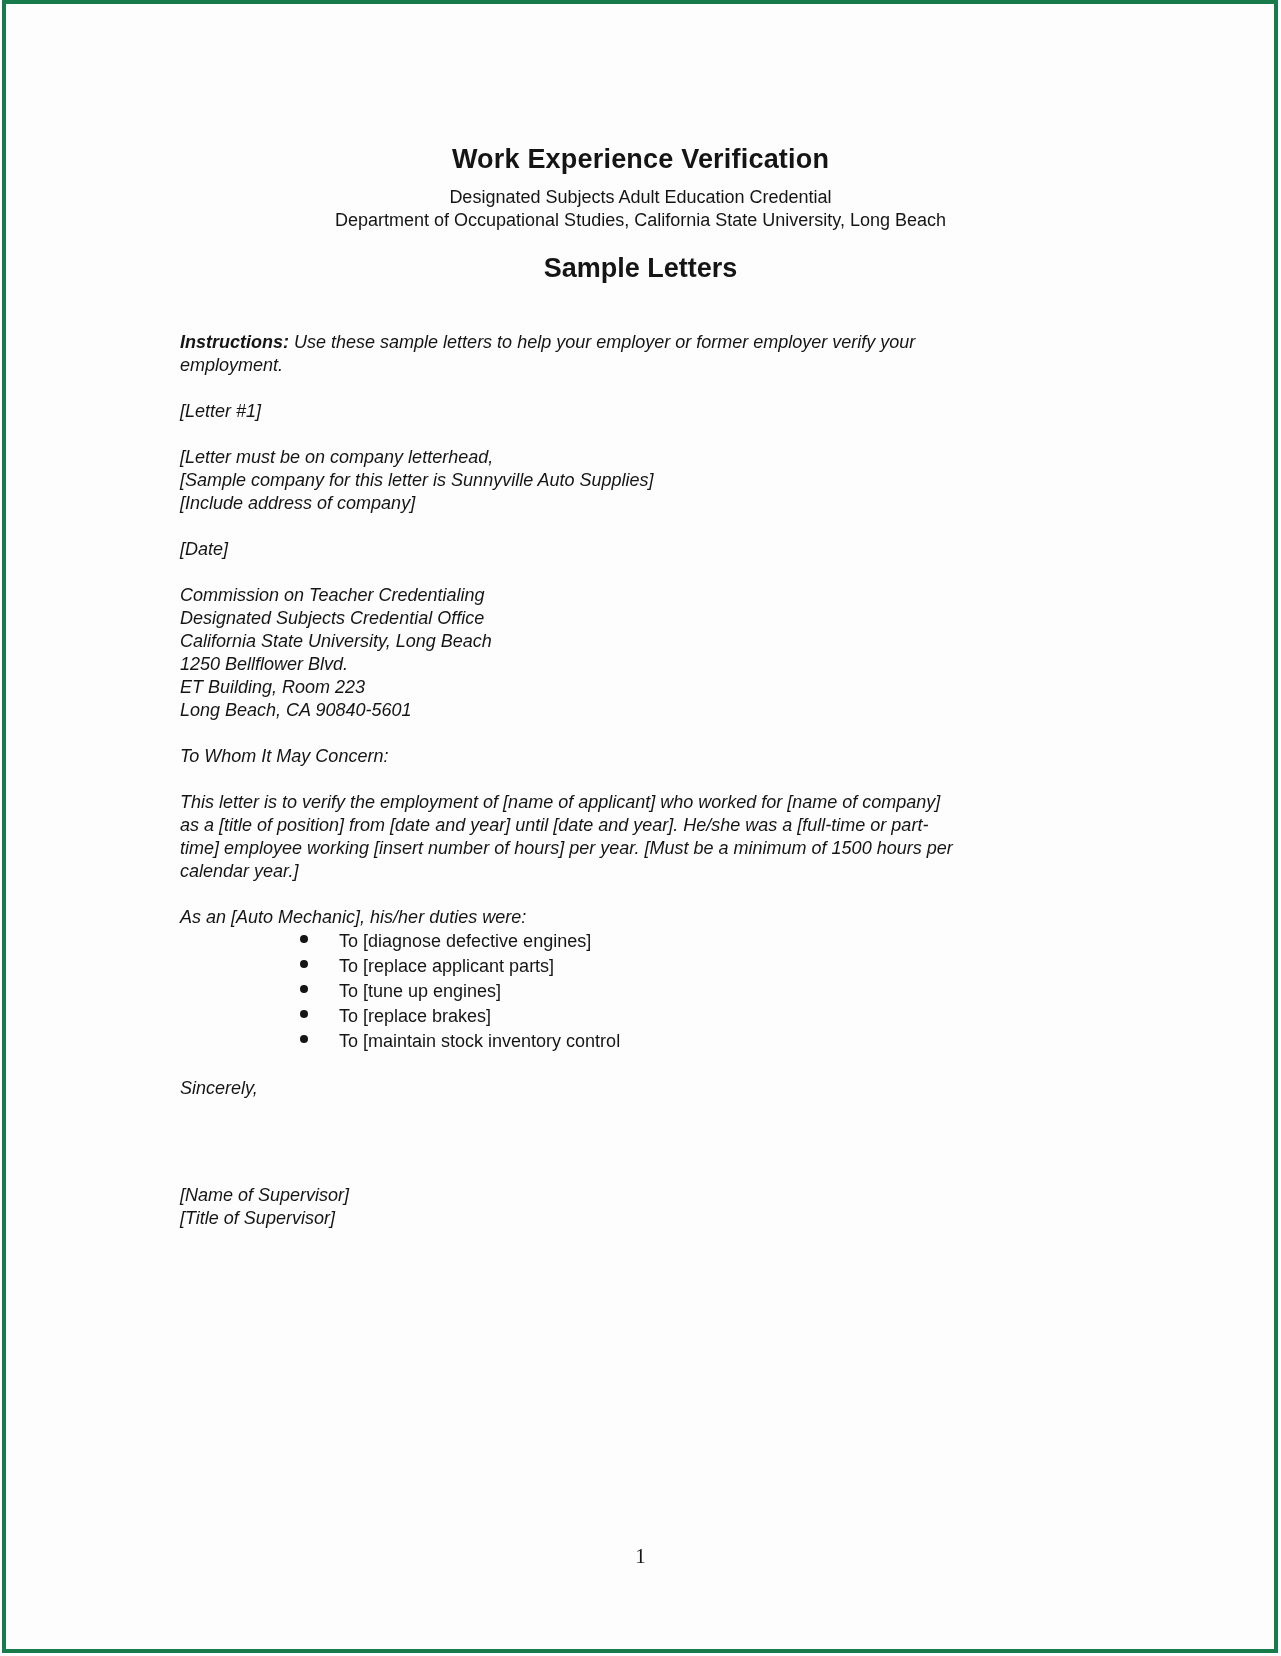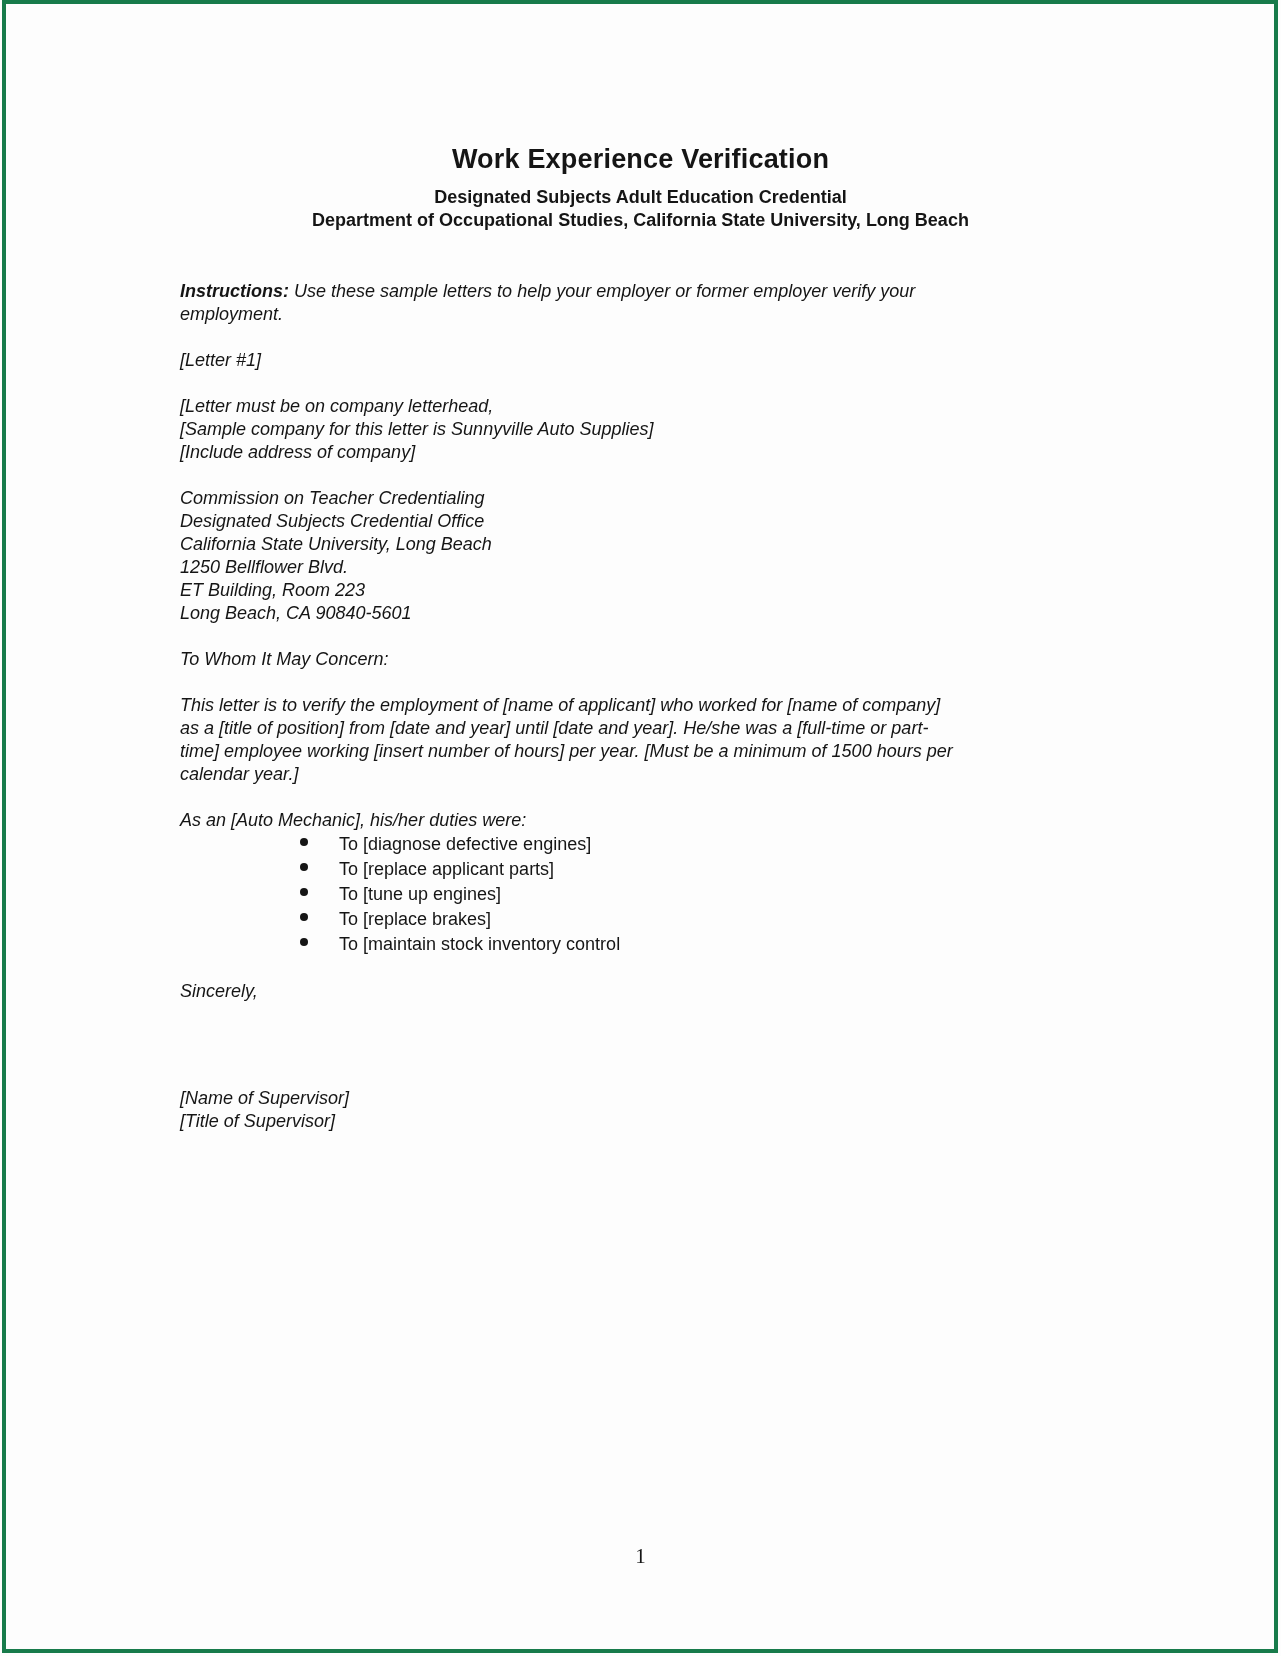--- a/index.html
+++ b/index.html
@@ -34,21 +34,21 @@
   .doc-title {
     margin: 0;
     font-size: 27px;
     font-weight: bold;
     line-height: 30px;
     letter-spacing: 0.2px;
   }
   .doc-subtitle {
     margin: 0;
     font-size: 18px;
-    font-weight: bold;
+    font-weight: normal;
     line-height: 23px;
   }
   .doc-subtitle.first {
     margin-top: 12px;
   }
   .section-title {
     margin: 21px 0 0 0;
     font-size: 27px;
     font-weight: bold;
     line-height: 30px;
@@ -111,32 +111,34 @@
 </head>
 <body>
 
 <div class="sheet">
   <div class="frame"></div>
 
   <div class="header">
     <h1 class="doc-title">Work Experience Verification</h1>
     <p class="doc-subtitle first">Designated Subjects Adult Education Credential</p>
     <p class="doc-subtitle">Department of Occupational Studies, California State University, Long Beach</p>
+    <h2 class="section-title">Sample Letters</h2>
   </div>
 
   <div class="content">
     <p class="para"><span class="bold-label">Instructions:</span> <span>Use these sample letters to help your employer or former employer verify your
 employment.</span></p>
 
     <p class="para">[Letter #1]</p>
 
     <p class="para">[Letter must be on company letterhead,
 [Sample company for this letter is Sunnyville Auto Supplies]
 [Include address of company]</p>
 
+    <p class="para">[Date]</p>
 
     <p class="para">Commission on Teacher Credentialing
 Designated Subjects Credential Office
 California State University, Long Beach
 1250 Bellflower Blvd.
 ET Building, Room 223
 Long Beach, CA 90840-5601</p>
 
     <p class="para">To Whom It May Concern:</p>
 

